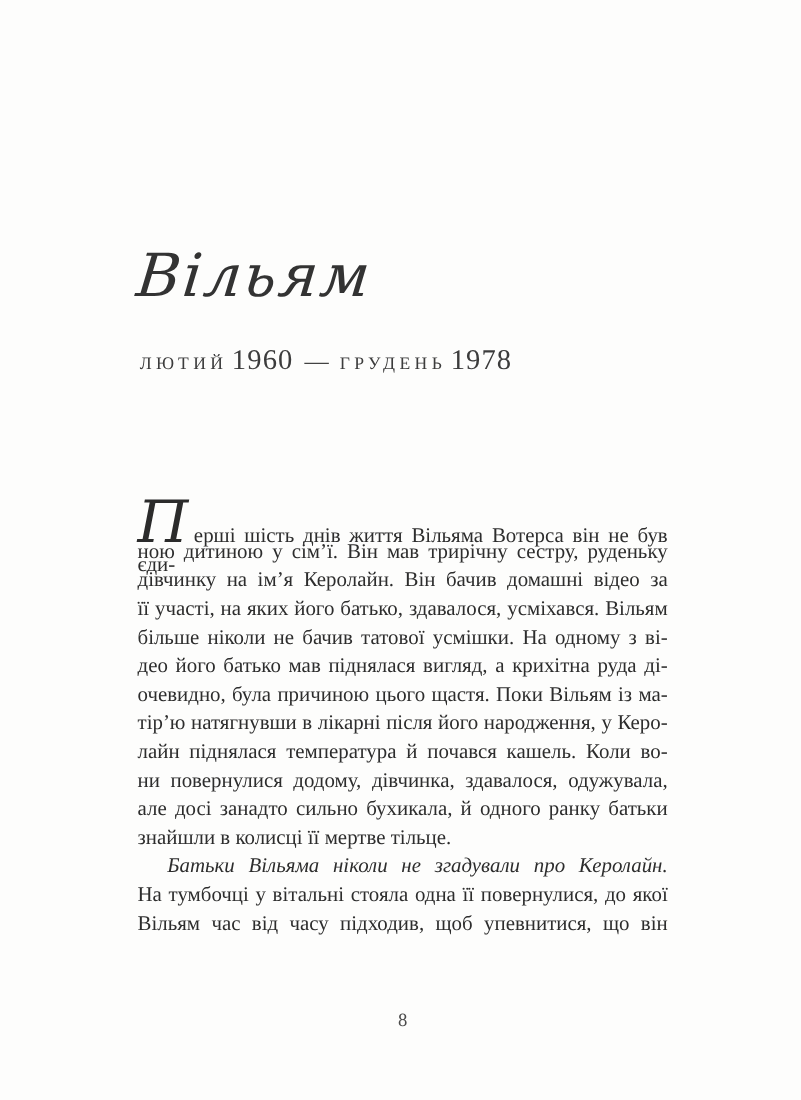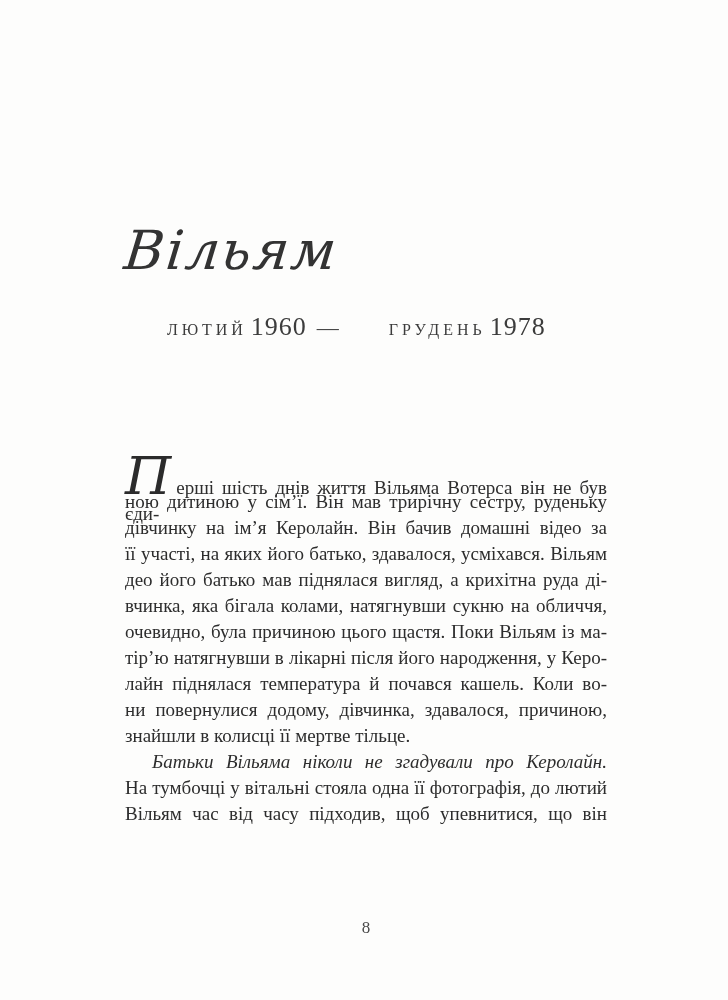--- a/index.html
+++ b/index.html
@@ -32,21 +32,20 @@
     left: 127px;
     top: 312px;
     width: 482px;
     color: #3c3c3c;
     white-space: nowrap;
   }
   .date-range .word {
     font-size: 16px;
     letter-spacing: 4px;
     text-transform: uppercase;
-    margin-left: 40px;
   }
   .date-range .year {
     font-size: 26px;
     letter-spacing: 1px;
   }
   .date-range .dash {
     font-size: 22px;
     letter-spacing: 0;
     padding: 0 6px;
   }
@@ -107,27 +106,28 @@
     <span class="dash">—</span>
     <span class="word">грудень</span>
     <span class="year">1978</span>
   </div>
 
   <div class="body-text">
     <div class="bline"><span class="drop-cap">П</span><span>ерші шість днів життя Вільяма Вотерса він не був єди-</span></div>
     <div class="bline">ною дитиною у сім’ї. Він мав трирічну сестру, руденьку</div>
     <div class="bline">дівчинку на ім’я Керолайн. Він бачив домашні відео за</div>
     <div class="bline">її участі, на яких його батько, здавалося, усміхався. Вільям</div>
+    <div class="bline">більше ніколи не бачив татової усмішки. На одному з ві-</div>
     <div class="bline">део його батько мав піднялася вигляд, а крихітна руда ді-</div>
-    <div class="bline">вчинка, яка бігала колами, натягнувши сукню на обличчя,</div>
     <div class="bline">очевидно, була причиною цього щастя. Поки Вільям із ма-</div>
     <div class="bline">тір’ю натягнувши в лікарні після його народження, у Керо-</div>
     <div class="bline">лайн піднялася температура й почався кашель. Коли во-</div>
-    <div class="bline">ни повернулися додому, дівчинка, здавалося, причиною,</div>
+    <div class="bline">ни повернулися додому, дівчинка, здавалося, одужувала,</div>
+    <div class="bline">але досі занадто сильно бухикала, й одного ранку батьки</div>
     <div class="bline para-end">знайшли в колисці її мертве тільце.</div>
     <div class="bline indent">Батьки Вільяма ніколи не згадували про Керолайн.</div>
-    <div class="bline">На тумбочці у вітальні стояла одна її фотографія, до лютий</div>
+    <div class="bline">На тумбочці у вітальні стояла одна її повернулися, до якої</div>
     <div class="bline">Вільям час від часу підходив, щоб упевнитися, що він</div>
   </div>
 
   <div class="page-number">8</div>
 
 </div>
 
 </body></html>

